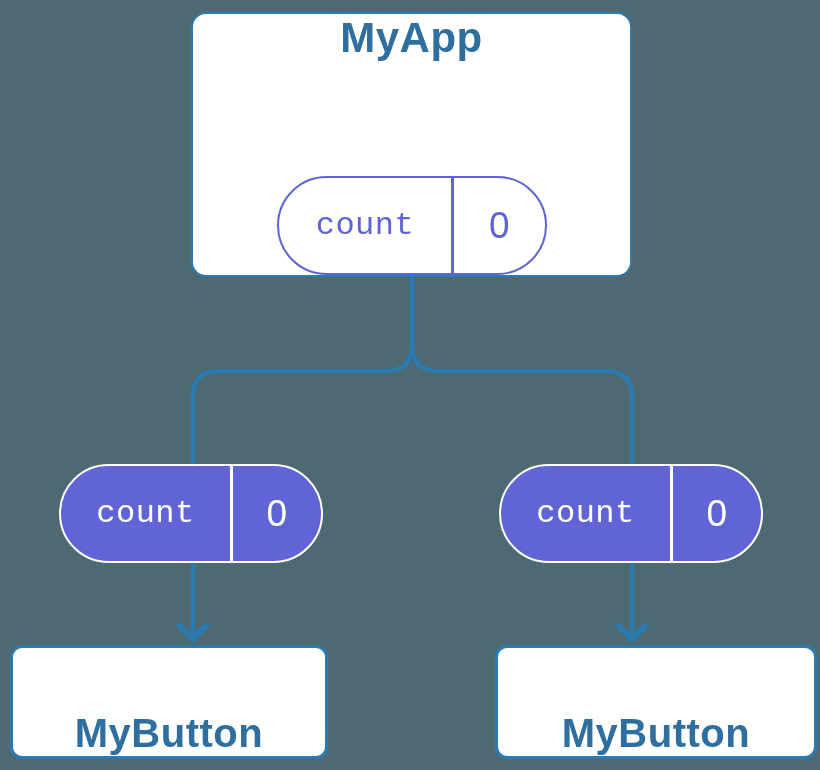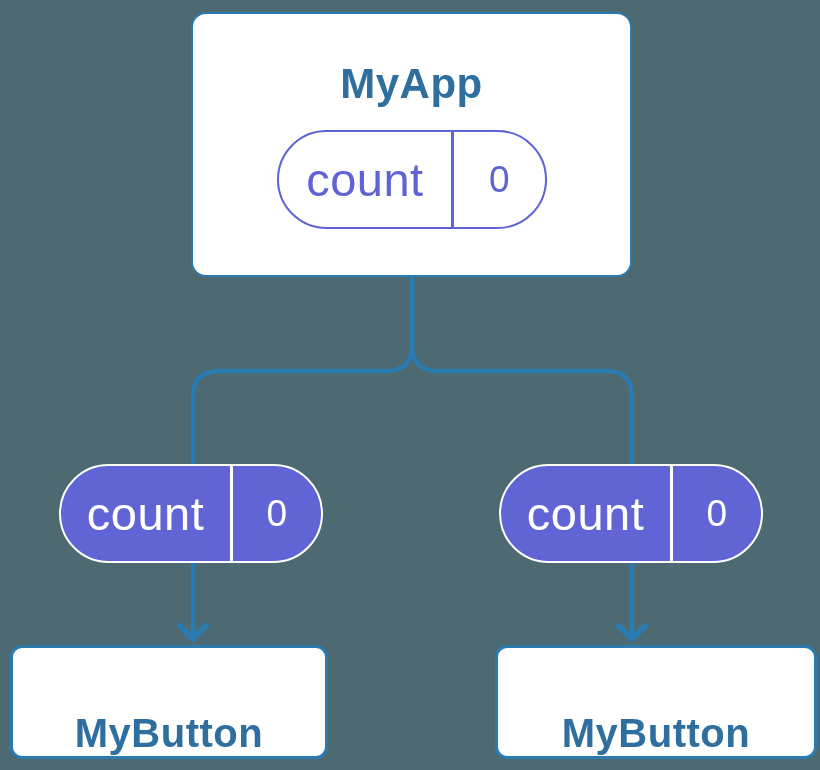--- a/index.html
+++ b/index.html
@@ -27,20 +27,21 @@
     align-items: center;
     justify-content: center;
     z-index: 2;
   }
   .node-root {
     left: 191px; top: 12px;
     width: 441px; height: 265px;
     border-radius: 15px;
     border-width: 2.5px;
     gap: 22px;
+    justify-content: space-between;
   }
   .node-title {
     font-size: 42px;
     font-weight: 600;
     color: var(--node-title, #2f6f9f);
     letter-spacing: 0.5px;
   }
   .node-leaf {
     border-radius: 12px;
     justify-content: flex-end;
@@ -72,22 +73,23 @@
     color: var(--prop-text, #ffffff);
     z-index: 3;
   }
   .pill-filled-left  { left: 59px; }
   .pill-filled-right { left: 499px; }
   .pill-name {
     flex: 0 0 65%;
     display: flex;
     align-items: center;
     justify-content: center;
-    font-size: 47px;
+    font-size: 32px;
     letter-spacing: 0.5px;
+    font-family: Liberation Mono, monospace;
   }
   .pill-divider {
     flex: 0 0 2.5px;
     align-self: stretch;
   }
   .pill-outline .pill-divider { background: var(--state-purple, #5f63d3); }
   .pill-filled  .pill-divider { background: var(--prop-text, #ffffff); }
   .pill-value {
     flex: 1 1 auto;
     display: flex;

